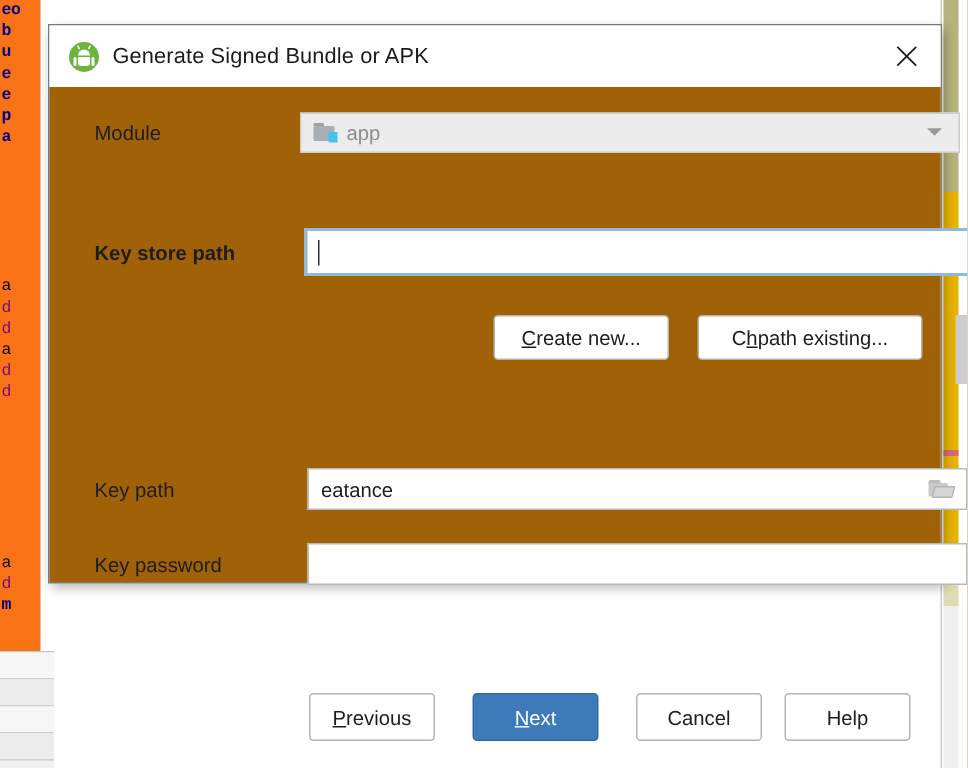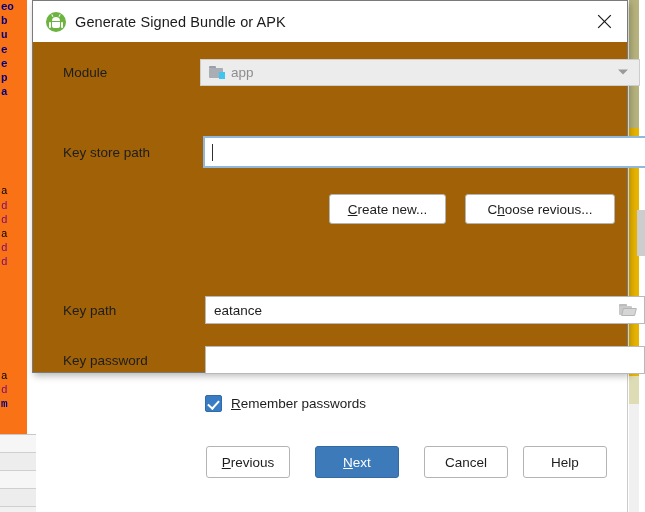--- a/index.html
+++ b/index.html
@@ -105,21 +105,21 @@
     position: absolute;
     right: 17px; top: 0;
     width: 1px; height: 512px;
     background: #cbcbcb;
   }
 
   
   #dialog {
     position: absolute;
     left: 32px;
-    top: 0;
+    top: 16px;
     width: 596px;
     height: 373px;
     background: #f2f2f2;
     border: 1px solid #7a7a7a;
     box-shadow: 2px 3px 7px rgba(0,0,0,0.28);
     box-sizing: border-box;
     display: flex;
     flex-direction: column;
   }
 
@@ -264,21 +264,21 @@
     right: 11px;
     top: 50%;
     transform: translateY(-50%);
     width: 0; height: 0;
     border-left: 5px solid transparent;
     border-right: 5px solid transparent;
     border-top: 5px solid #999999;
   }
 
   
-  #row-keystore-path { top: 96px; }
+  #row-keystore-path { top: 96px; font-weight: bold; }
   #keystore-path-input {
     position: absolute;
     left: 170px;
     width: 444px;
     height: 32px;
     box-sizing: border-box;
     background: #ffffff;
     border: 2px solid #8fb8de;
     display: flex;
     align-items: center;
@@ -548,21 +548,21 @@
 
     <div id="row-store-buttons">
       <div class="btn" id="create-new-button">
         <span></span>
           <u>C</u>
           <span>reate new...</span>
       </div>
       <div class="btn" id="choose-existing-button">
         <span>C</span>
           <u>h</u>
-          <span>oose revious...</span>
+          <span>path existing...</span>
       </div>
     </div>
 
 
     <div class="form-row" id="row-key-alias">
       <div class="form-label">Key path</div>
       <div class="text-input" id="key-alias-input">
         <span>eatance</span>
         <span id="key-alias-browse">
           <span class="open-folder-icon">
@@ -570,26 +570,20 @@
           </span>
         </span>
       </div>
     </div>
 
     <div class="form-row" id="row-key-password">
       <div class="form-label">Key password</div>
       <div class="text-input"></div>
     </div>
 
-    <div id="row-remember">
-      <span id="remember-checkbox">
-        <span class="tick"></span>
-      </span>
-      <span id="remember-label"><u>R</u><span>emember passwords</span></span>
-    </div>
 
     <div id="footer-buttons">
       <div class="btn footer-btn" id="previous-button">
         <u>P</u>
           <span>revious</span>
       </div>
       <div class="btn footer-btn" id="next-button">
         <u>N</u>
           <span>ext</span>
       </div>

